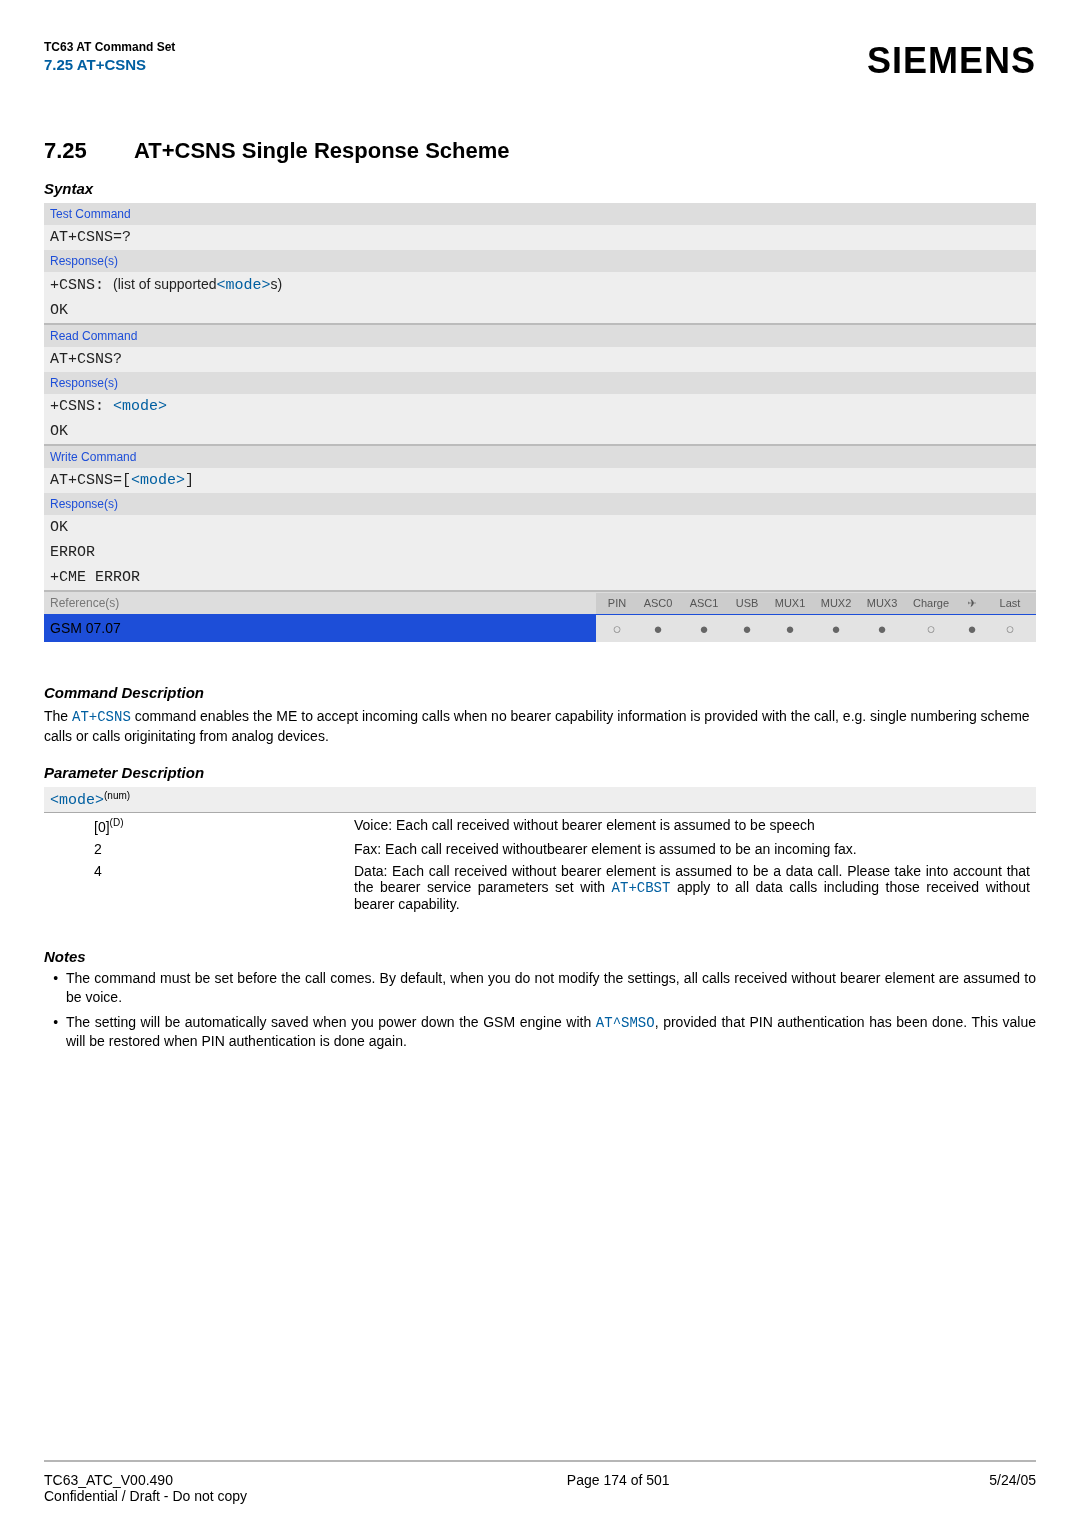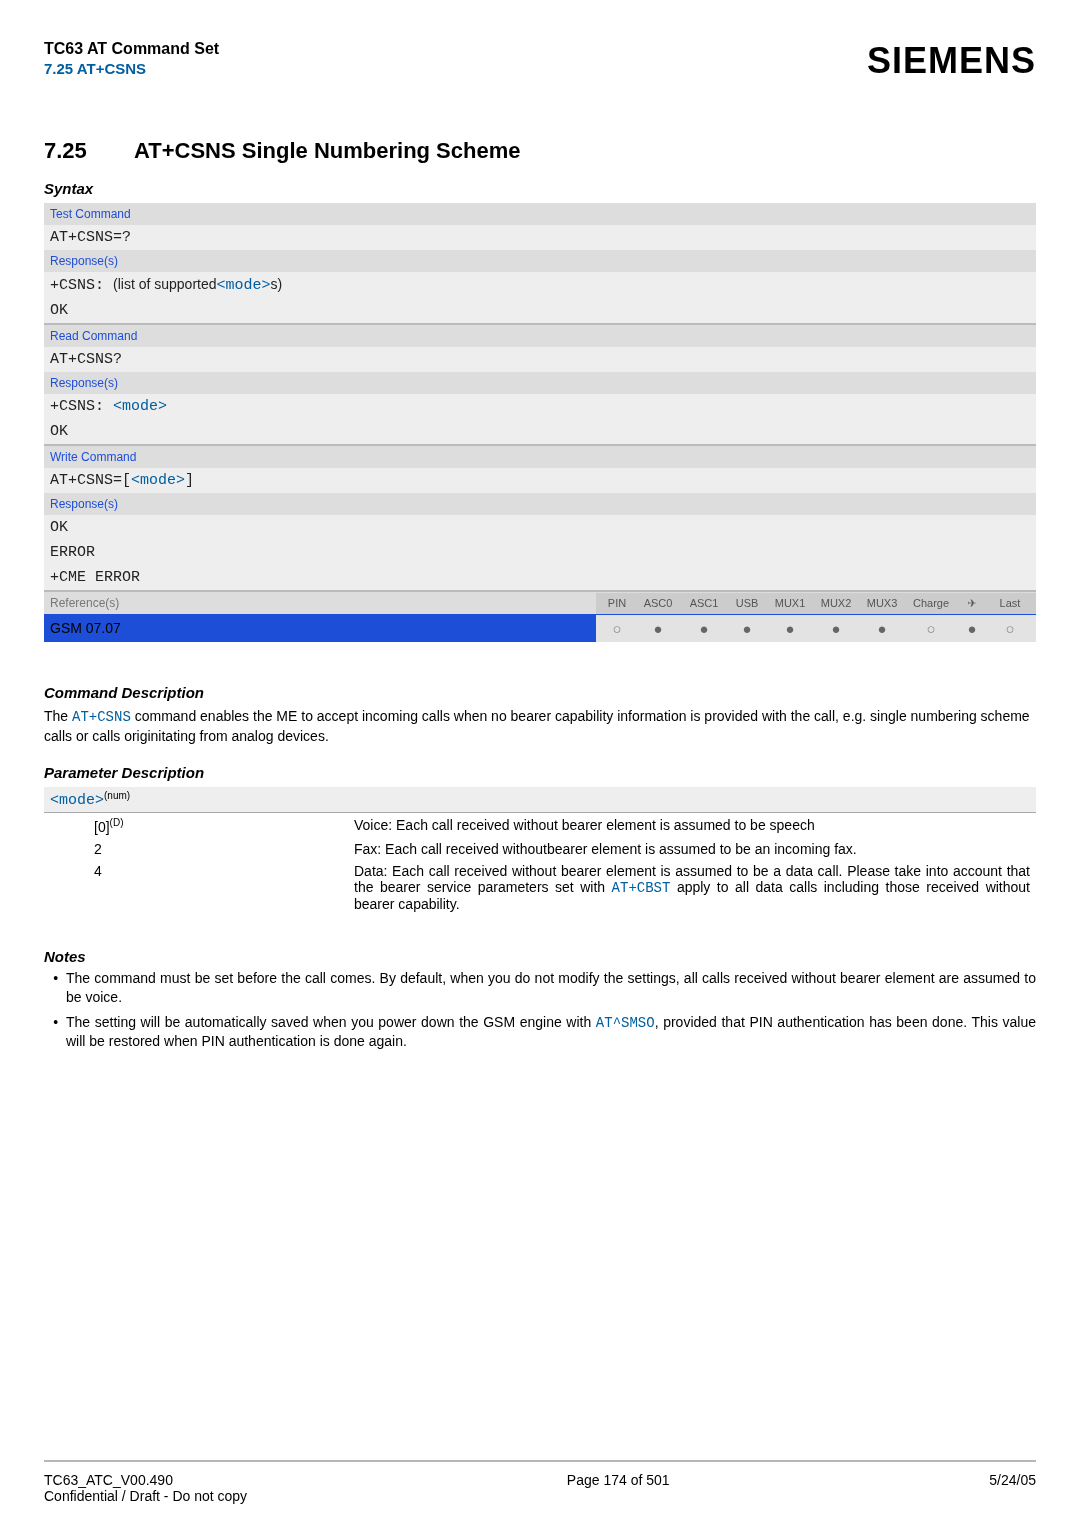--- a/index.html
+++ b/index.html
@@ -17,21 +17,21 @@
     display: flex;
     flex-direction: column;
   }
   .header {
     display: flex;
     justify-content: space-between;
     align-items: flex-start;
   }
   .header-left-line1 {
     font-weight: bold;
-    font-size: 16px;
+    font-size: 12px;
   }
   .header-left-line2 {
     font-weight: bold;
     font-size: 15px;
     color: #005fa1;
     margin-top: 2px;
   }
   .logo {
     font-family: Arial, sans-serif;
     font-weight: 900;
@@ -221,21 +221,21 @@
   <div class="header">
     <div>
       <div class="header-left-line1">TC63 AT Command Set</div>
       <div class="header-left-line2">7.25 AT+CSNS</div>
     </div>
     <div class="logo">SIEMENS</div>
   </div>
   <hr class="hr-top">
 
   <div class="section-heading">
-    <span class="num">7.25</span><span>AT+CSNS   Single Numbering Scheme</span>
+    <span class="num">7.25</span><span>AT+CSNS   Single Response Scheme</span>
   </div>
 
   <div class="subheading">Syntax</div>
 
   <div class="syntax-box">
     <div class="gray-band">Test Command</div>
     <div class="code-line">AT+CSNS=?</div>
     <div class="gray-band">Response(s)</div>
     <div class="code-line">
       <span>+CSNS: </span><span class="roman">(list of supported</span><span class="code-blue">&lt;mode&gt;</span><span class="roman">s)</span>

